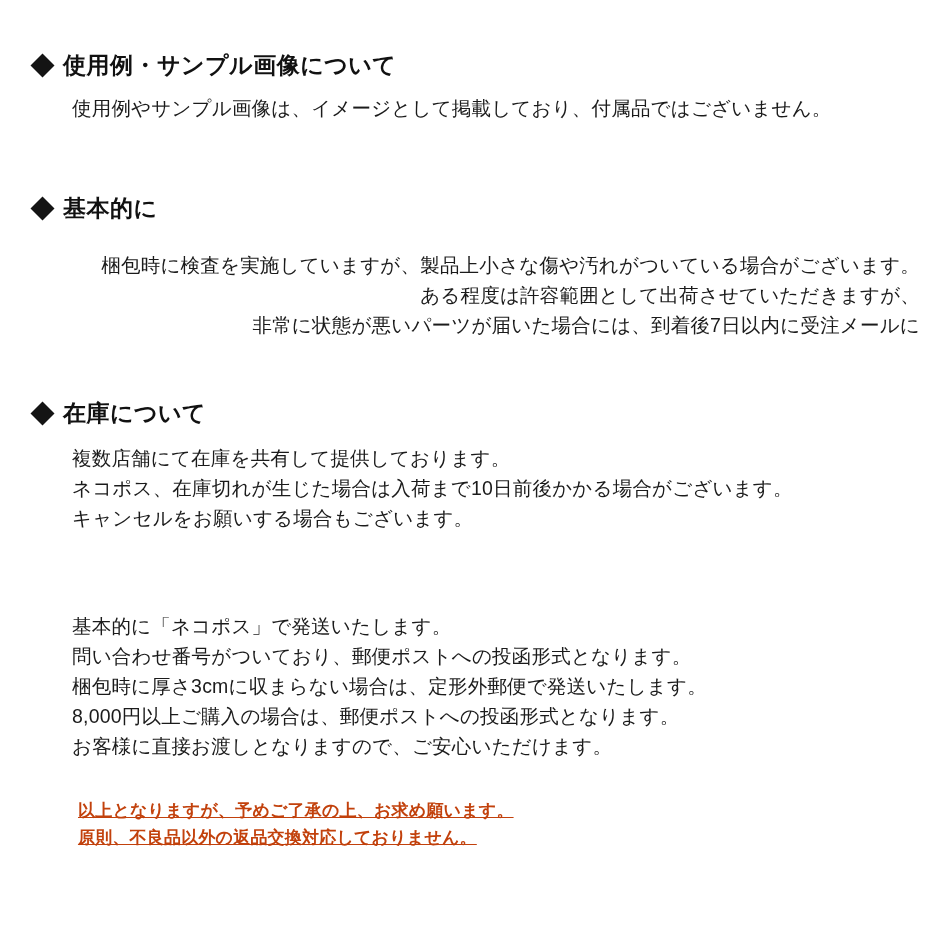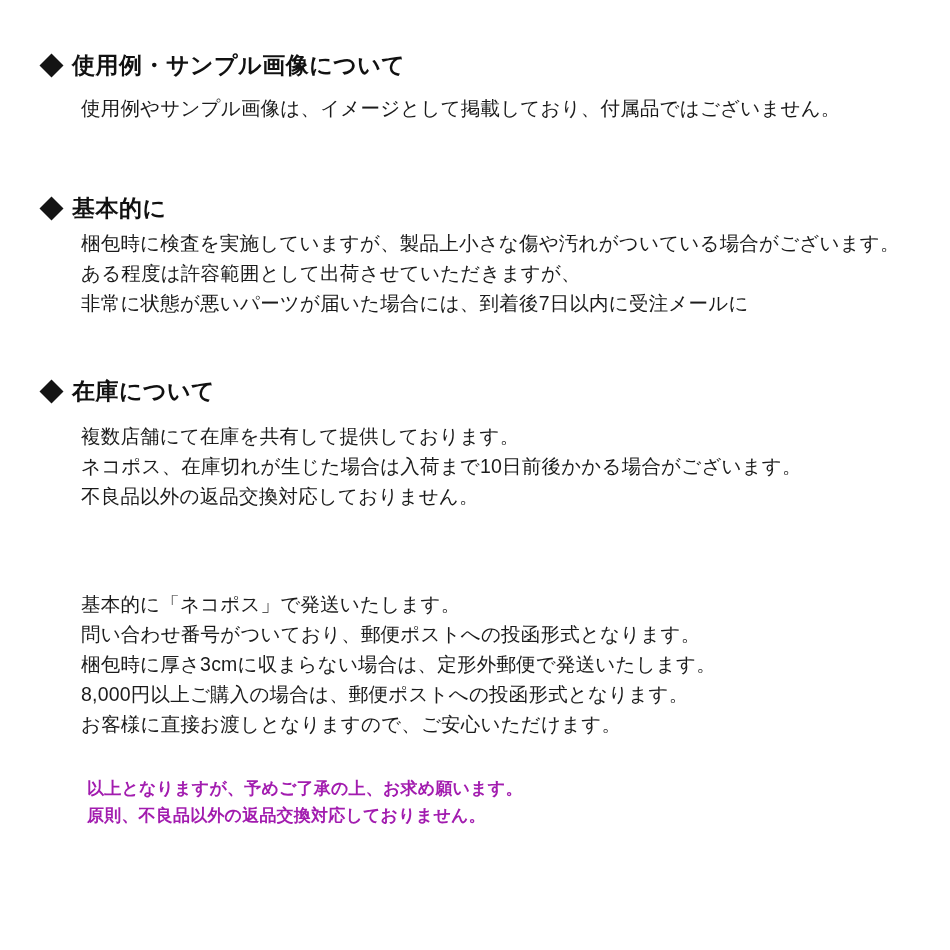--- a/index.html
+++ b/index.html
@@ -12,21 +12,21 @@
     background: #ffffff;
     font-family: "Liberation Sans", "DejaVu Sans", sans-serif;
     color: #1b1b1b;
     overflow: hidden;
   }
   .page {
     position: relative;
     width: 950px;
     height: 950px;
     box-sizing: border-box;
-    padding: 44px 30px 0 39px;
+    padding: 44px 30px 0 30px;
   }
   .section {
     margin-bottom: 0;
   }
   .section-heading {
     display: flex;
     align-items: center;
     gap: 12px;
     font-size: 23px;
     font-weight: bold;
@@ -51,39 +51,40 @@
     line-height: 30px;
     color: #1b1b1b;
     letter-spacing: 0.2px;
     white-space: nowrap;
   }
   
   #section-sample { margin-top: 6px; }
   #section-sample .body-lines { }
 
   #section-caution { margin-top: 70px; }
-  #section-caution .body-lines { margin-top: 4px; }
+  #section-caution .body-lines { margin-top: 26px; text-align: right; }
 
   #section-stock { margin-top: 58px; }
   #section-stock .body-lines { margin-top: 14px; }
 
   #section-shipping { margin-top: 78px; }
   #section-shipping .body-lines { margin-top: 32px; }
 
   .notice {
     margin-top: 36px;
     padding-left: 48px;
   }
   .notice .line {
     font-size: 17px;
     font-weight: bold;
     line-height: 27px;
-    color: #a21caf;
+    color: #c2410c;
     letter-spacing: 0.2px;
     white-space: nowrap;
+    text-decoration: underline;
   }
 </style>
 </head>
 <body>
 
 <div class="page">
 
   <div class="section" id="section-sample">
     <div class="section-heading">
       <span class="diamond-icon"></span>
@@ -107,21 +108,21 @@
   </div>
 
   <div class="section" id="section-stock">
     <div class="section-heading">
       <span class="diamond-icon"></span>
       <span>在庫について</span>
     </div>
     <div class="body-lines">
       <div class="line">複数店舗にて在庫を共有して提供しております。</div>
       <div class="line">ネコポス、在庫切れが生じた場合は入荷まで10日前後かかる場合がございます。</div>
-      <div class="line">不良品以外の返品交換対応しておりません。</div>
+      <div class="line">キャンセルをお願いする場合もございます。</div>
     </div>
   </div>
 
   <div class="section" id="section-shipping">
     <div class="body-lines">
       <div class="line">基本的に「ネコポス」で発送いたします。</div>
       <div class="line">問い合わせ番号がついており、郵便ポストへの投函形式となります。</div>
       <div class="line">梱包時に厚さ3cmに収まらない場合は、定形外郵便で発送いたします。</div>
       <div class="line">8,000円以上ご購入の場合は、郵便ポストへの投函形式となります。</div>
       <div class="line">お客様に直接お渡しとなりますので、ご安心いただけます。</div>

